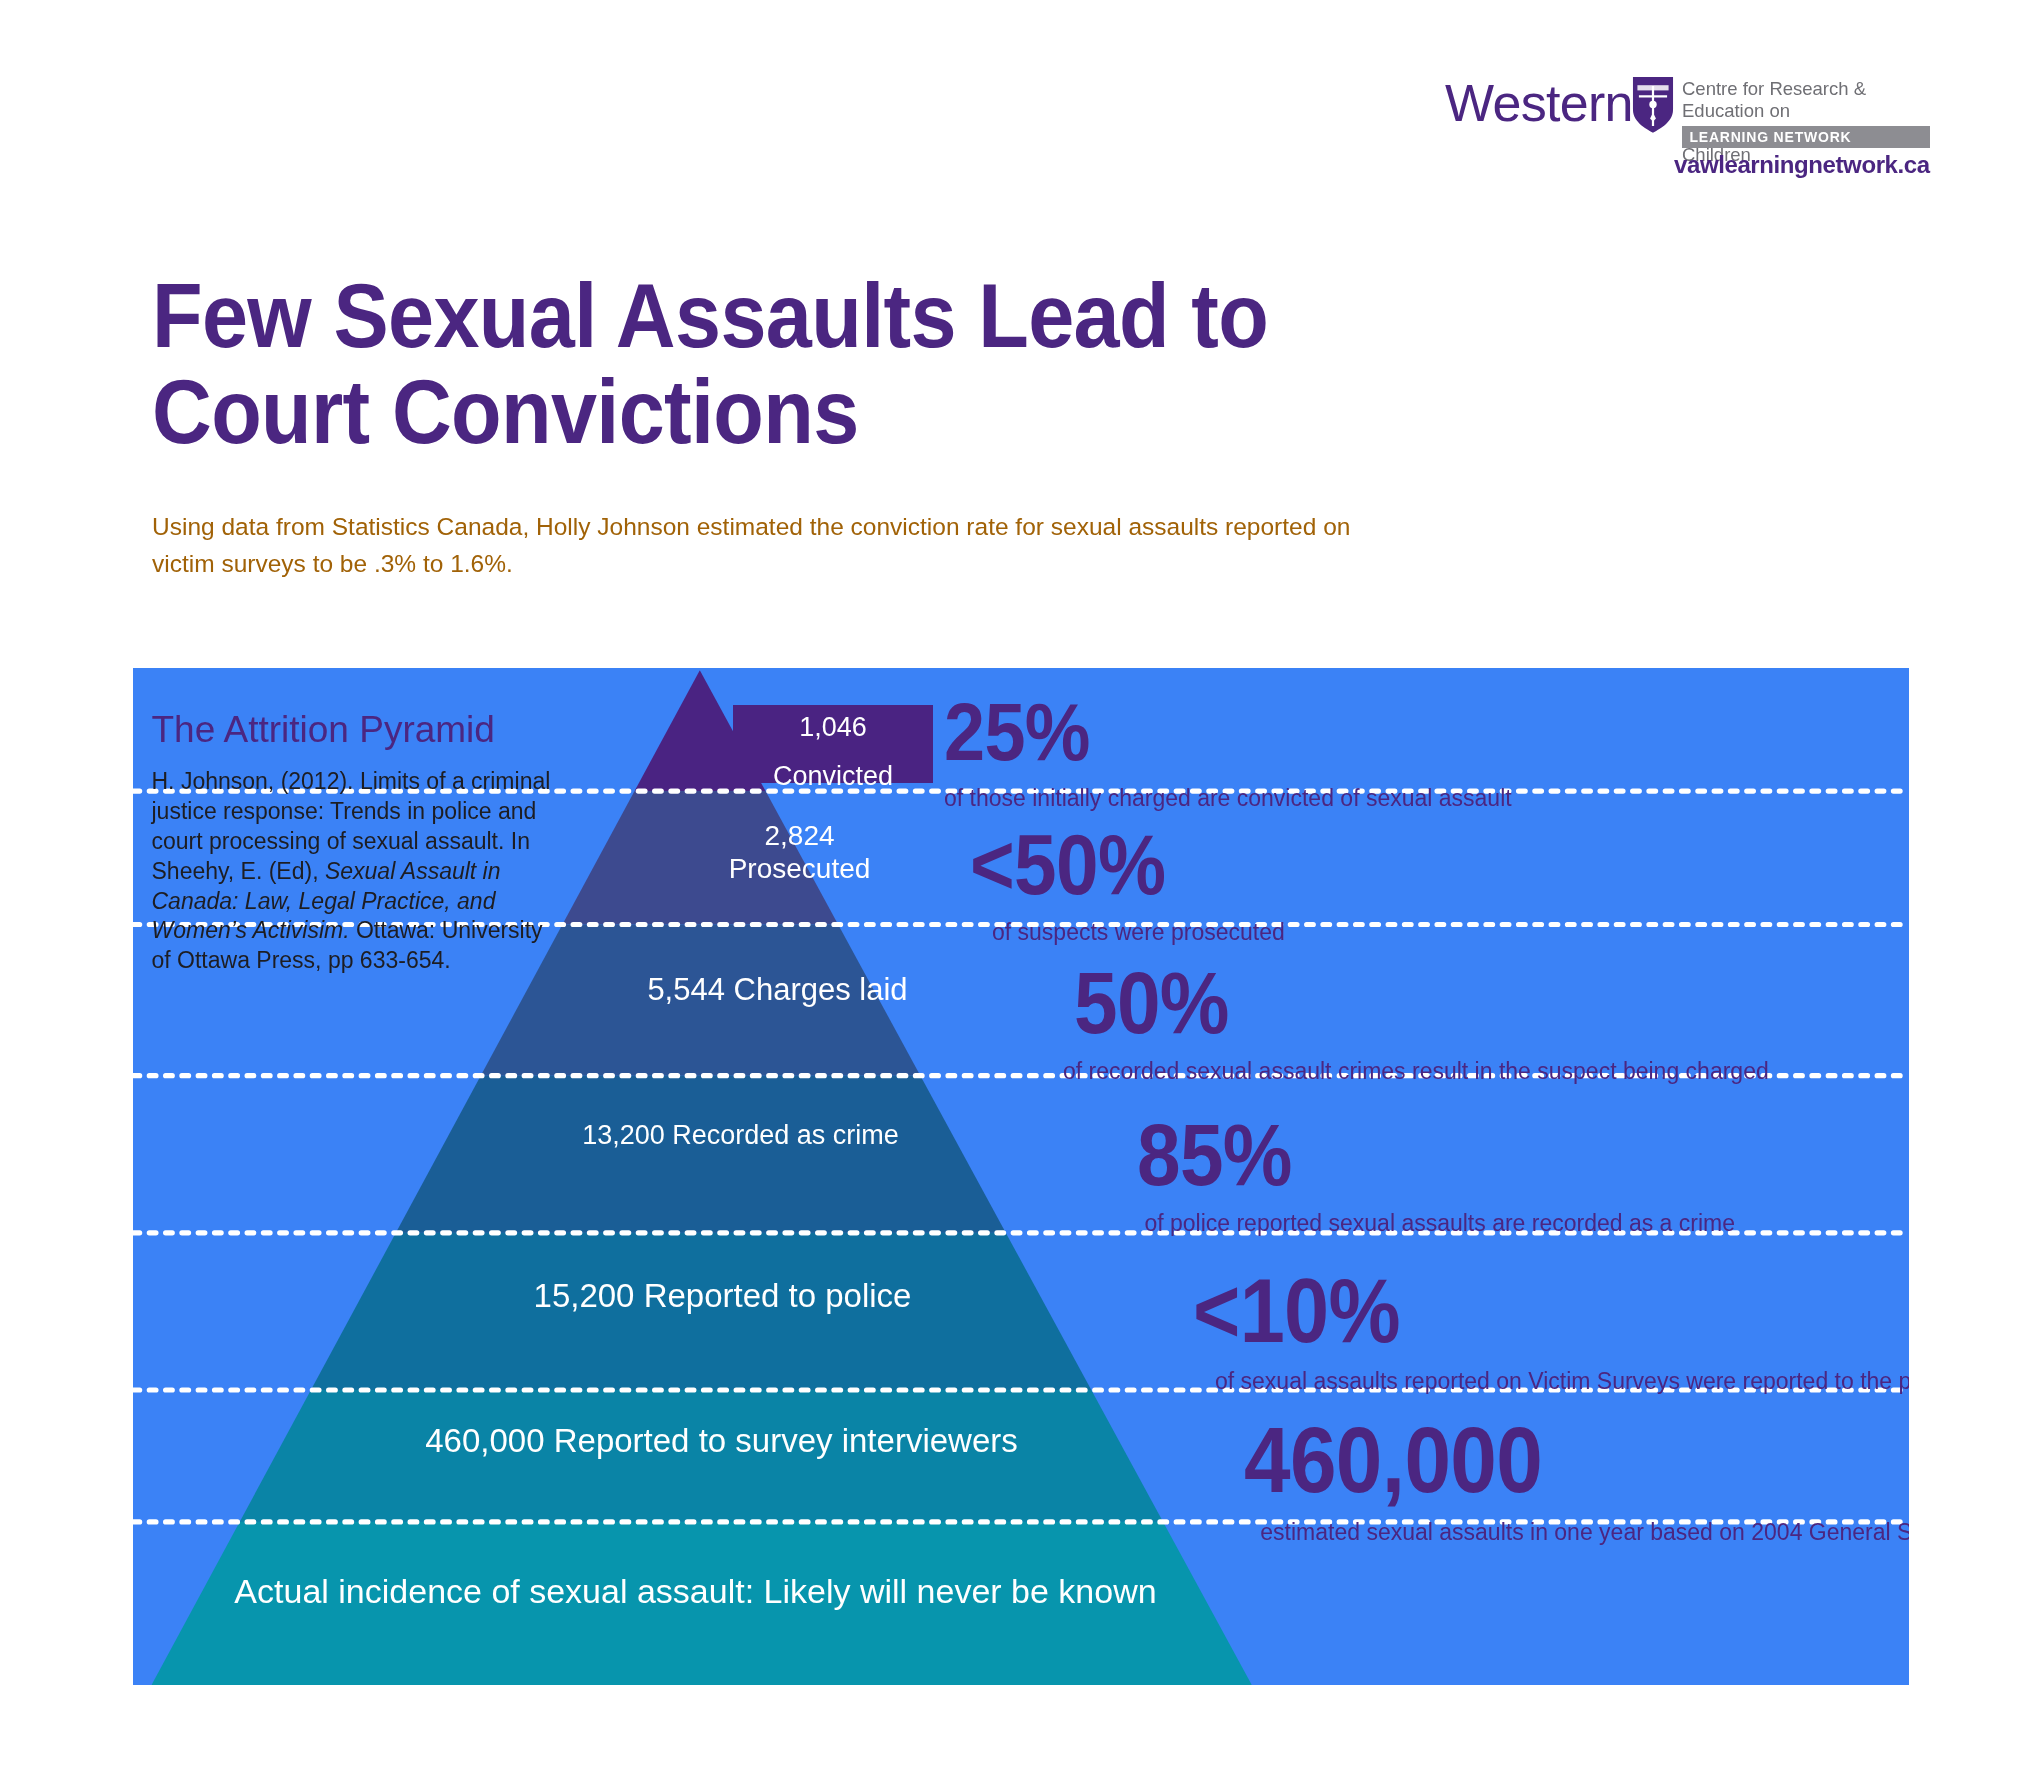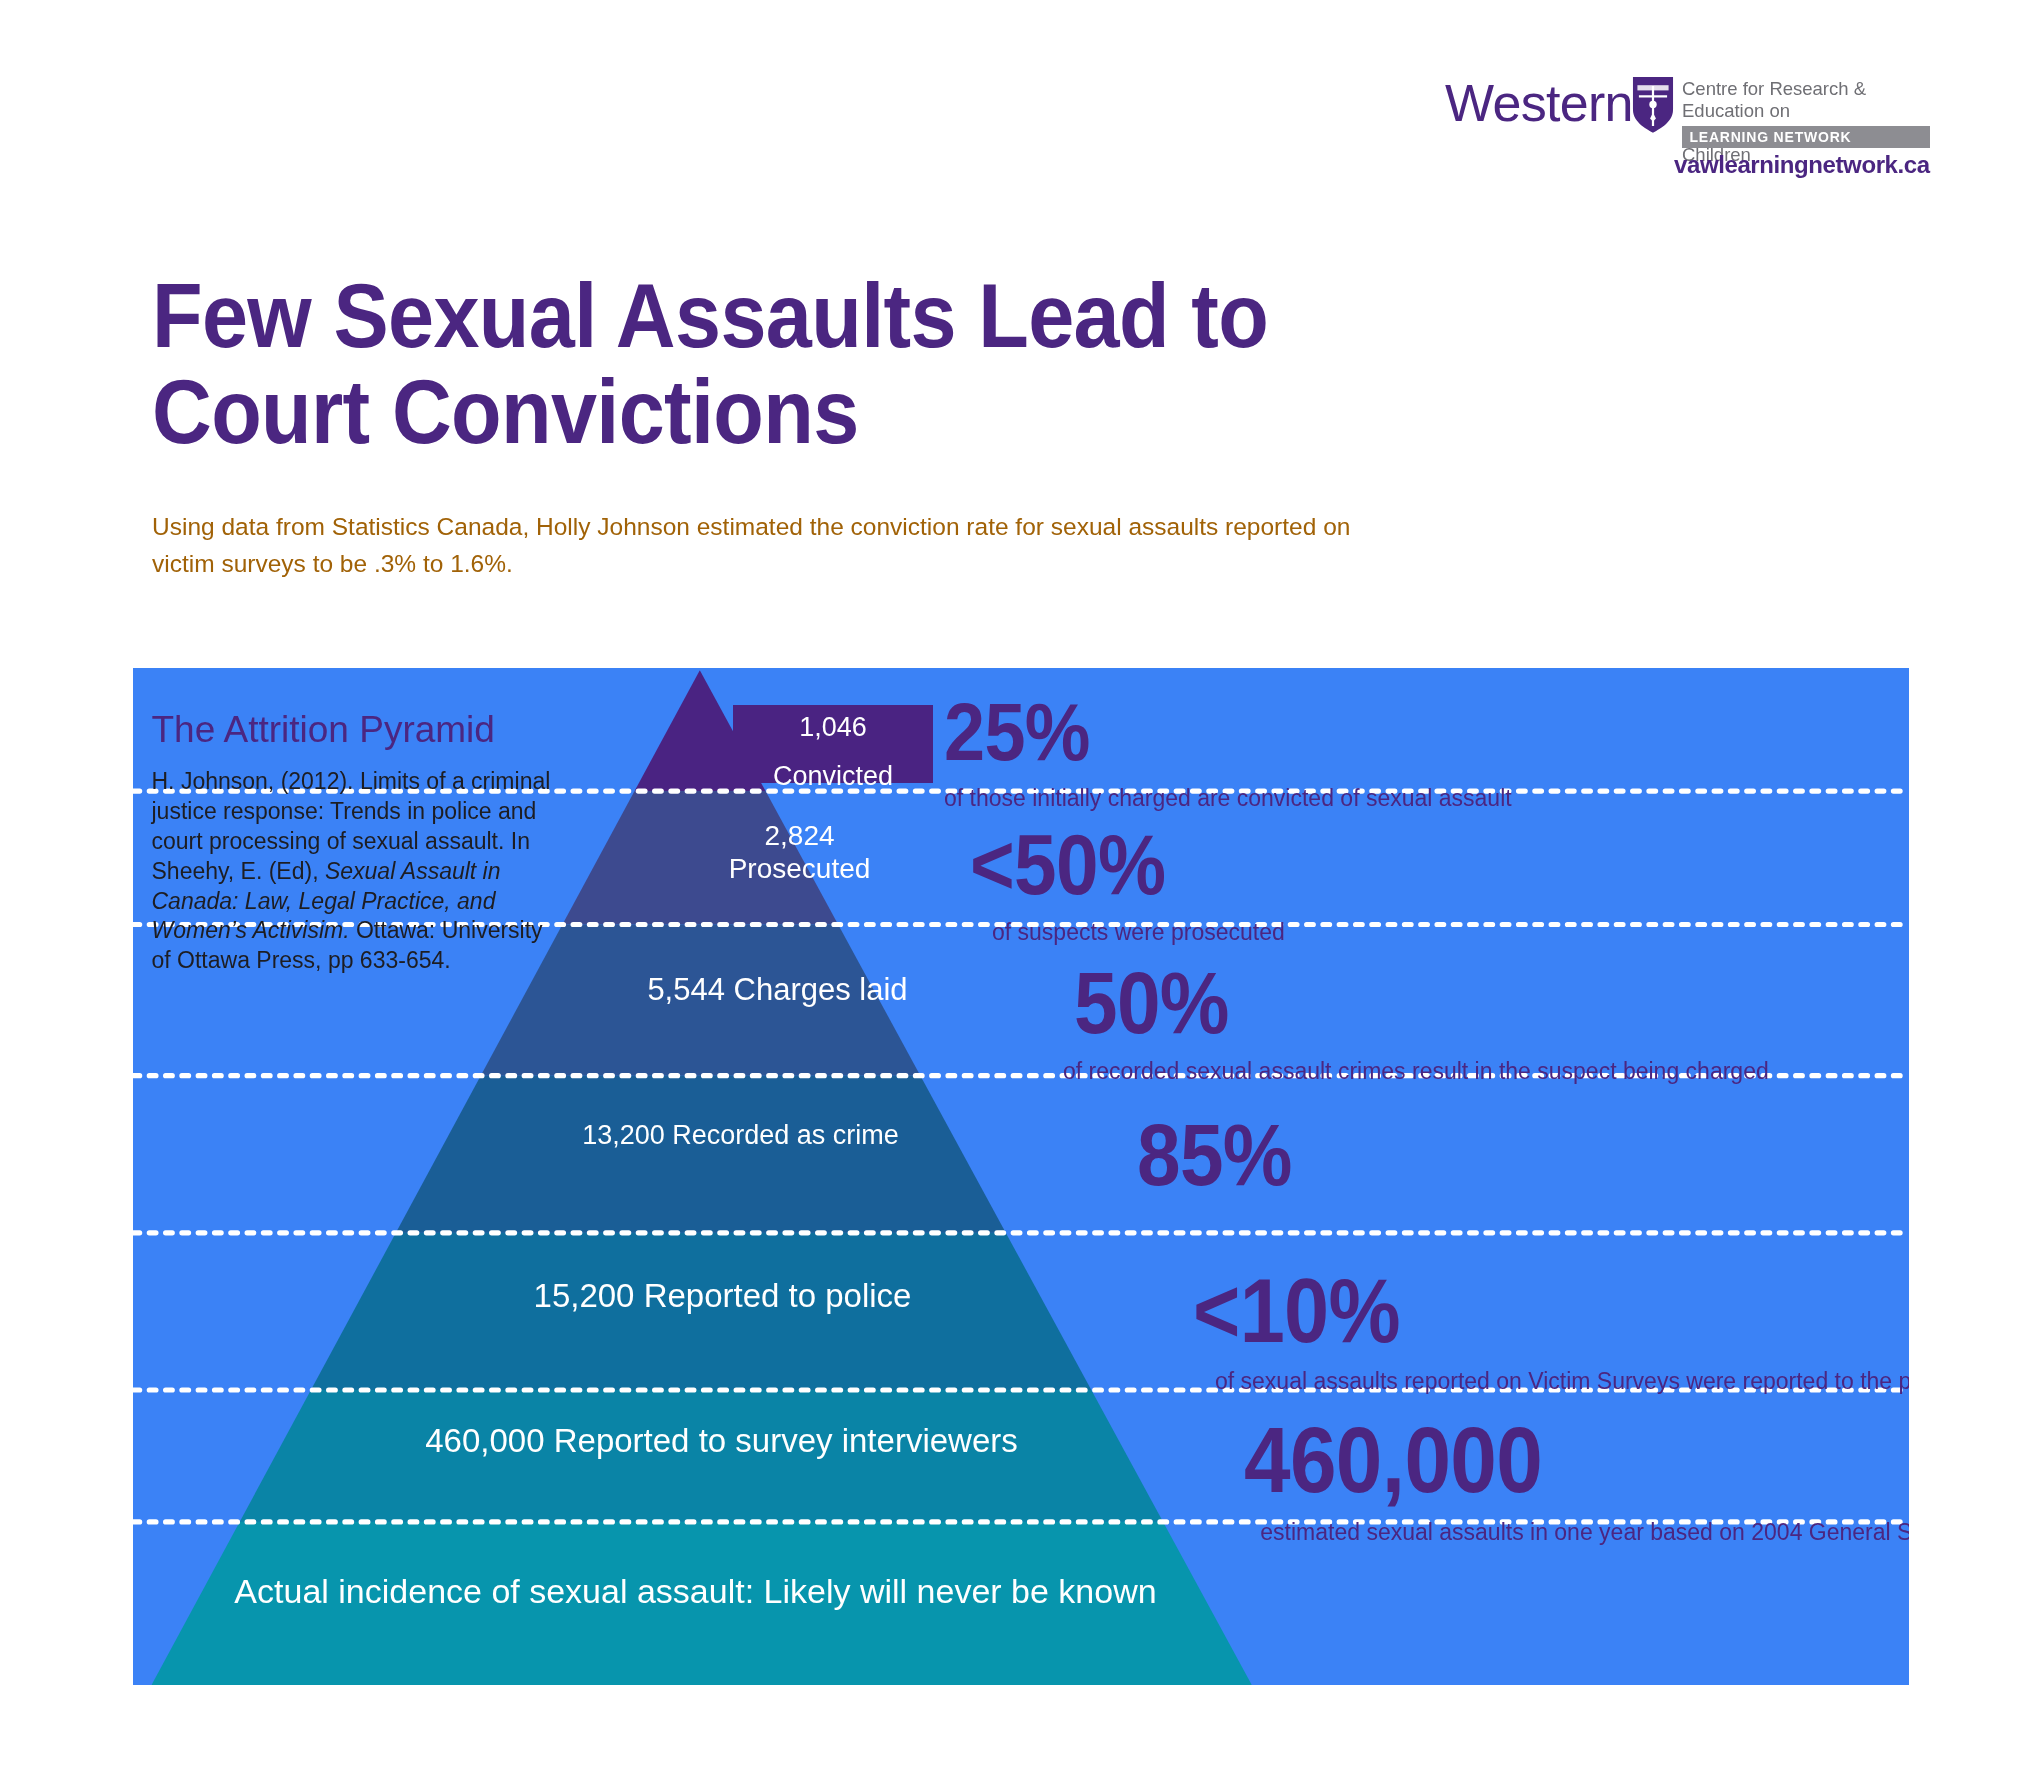--- a/index.html
+++ b/index.html
@@ -216,20 +216,21 @@
     <div class="stat-cap" style="font-size:23px;margin-top:13.3px;margin-left:22px;">of suspects were prosecuted</div>
   </div>
 
   <div class="stat" style="left:941px;top:293px;">
     <div class="stat-big" style="font-size:87px;">50%</div>
     <div class="stat-cap" style="font-size:23px;margin-top:13.3px;margin-left:-11px;">of recorded sexual assault crimes result in the suspect being charged</div>
   </div>
 
   <div class="stat" style="left:1004px;top:445px;">
     <div class="stat-big" style="font-size:87px;">85%</div>
+    <div class="stat-cap" style="font-size:23px;margin-top:13.3px;margin-left:7.4px;">of police reported sexual assaults are recorded as a crime</div>
   </div>
 
   <div class="stat" style="left:1060px;top:600px;">
     <div class="stat-big" style="font-size:90px;">&lt;10%</div>
     <div class="stat-cap" style="font-size:23px;margin-top:13.3px;margin-left:22px;">of sexual assaults reported on Victim Surveys were reported to the police</div>
   </div>
 
   <div class="stat" style="left:1111px;top:748px;">
     <div class="stat-big" style="font-size:93px;">460,000</div>
     <div class="stat-cap" style="font-size:23px;margin-top:13.3px;margin-left:16.3px;">estimated sexual assaults in one year based on 2004 General Social Survey</div>

